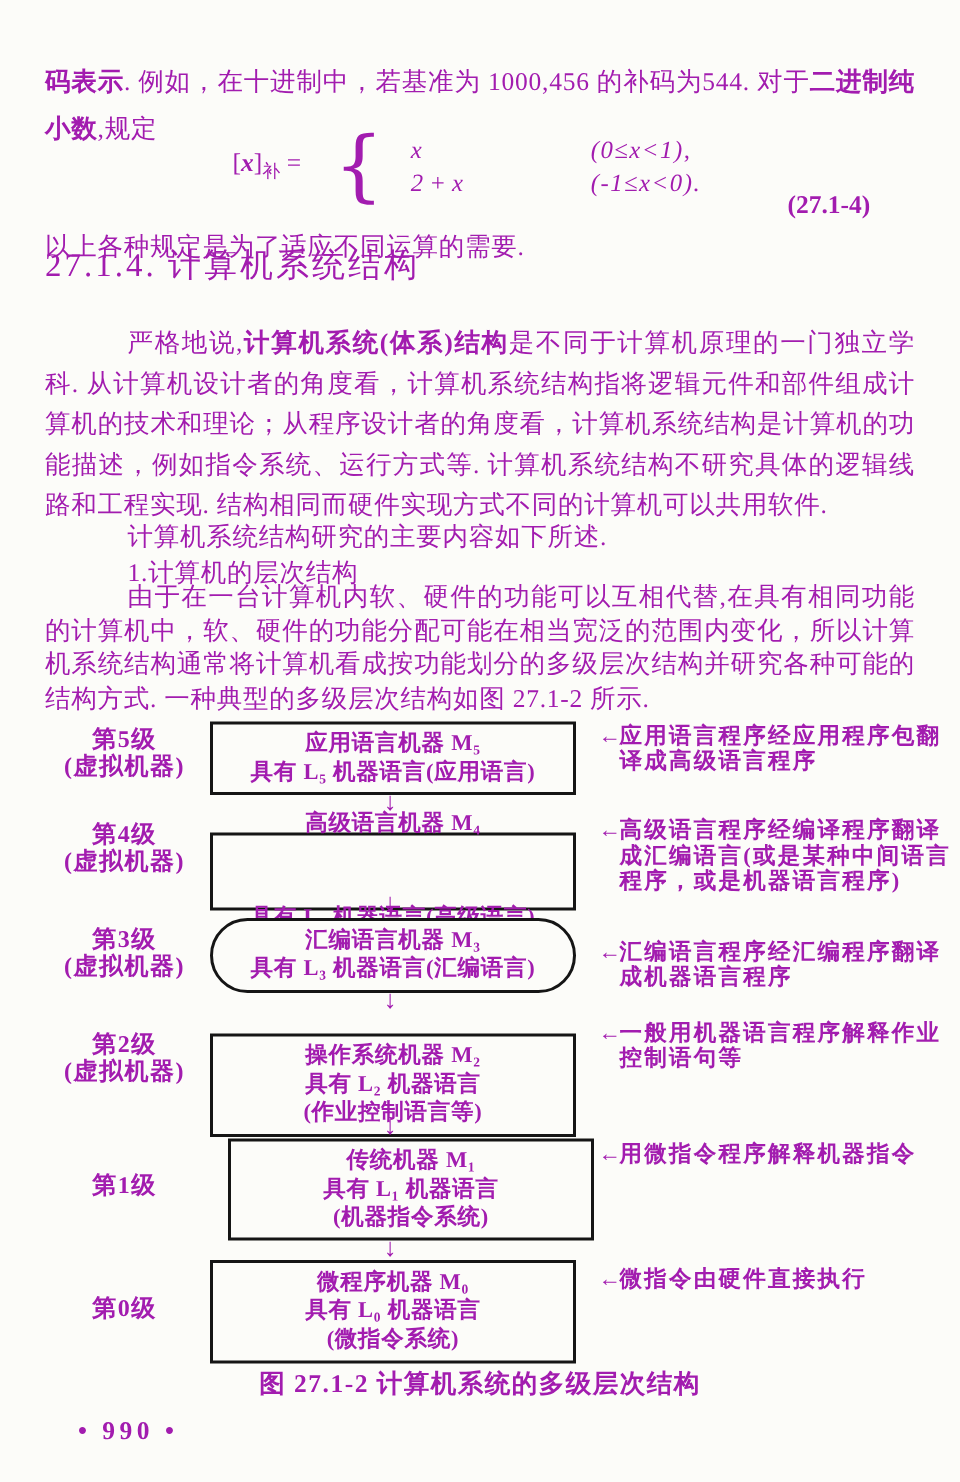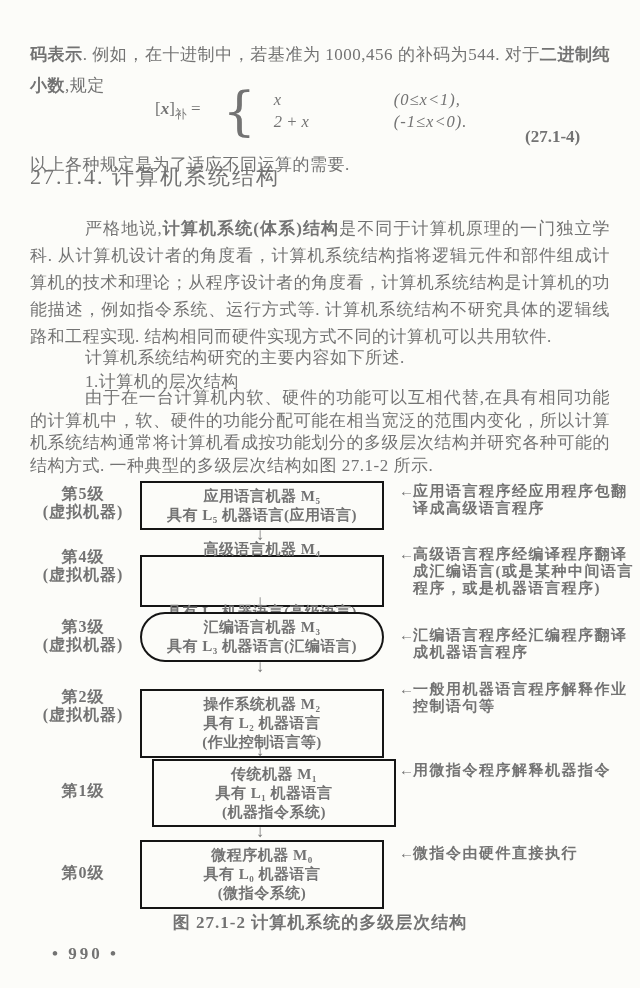--- a/index.html
+++ b/index.html
@@ -1,21 +1,21 @@
 <!DOCTYPE html>
 <html><head>
 <meta charset="utf-8">
 <style>
   html,body{margin:0;padding:0;background:#d8d8d4;}
   .page{
     position:relative;
     width:640px;height:988px;
     margin:0 auto;
     background:#fcfcf9;
-    color:#737373;
+    color:#a21caf;
     font-family:"Liberation Serif","DejaVu Serif",serif;
     overflow:hidden;
   }
   .blk{position:absolute;left:30px;width:580px;}
   .body-text{
     font-size:17px;line-height:27px;letter-spacing:.5px;
     text-align:justify;
   }
   b,.bold{font-weight:bold;}
   

